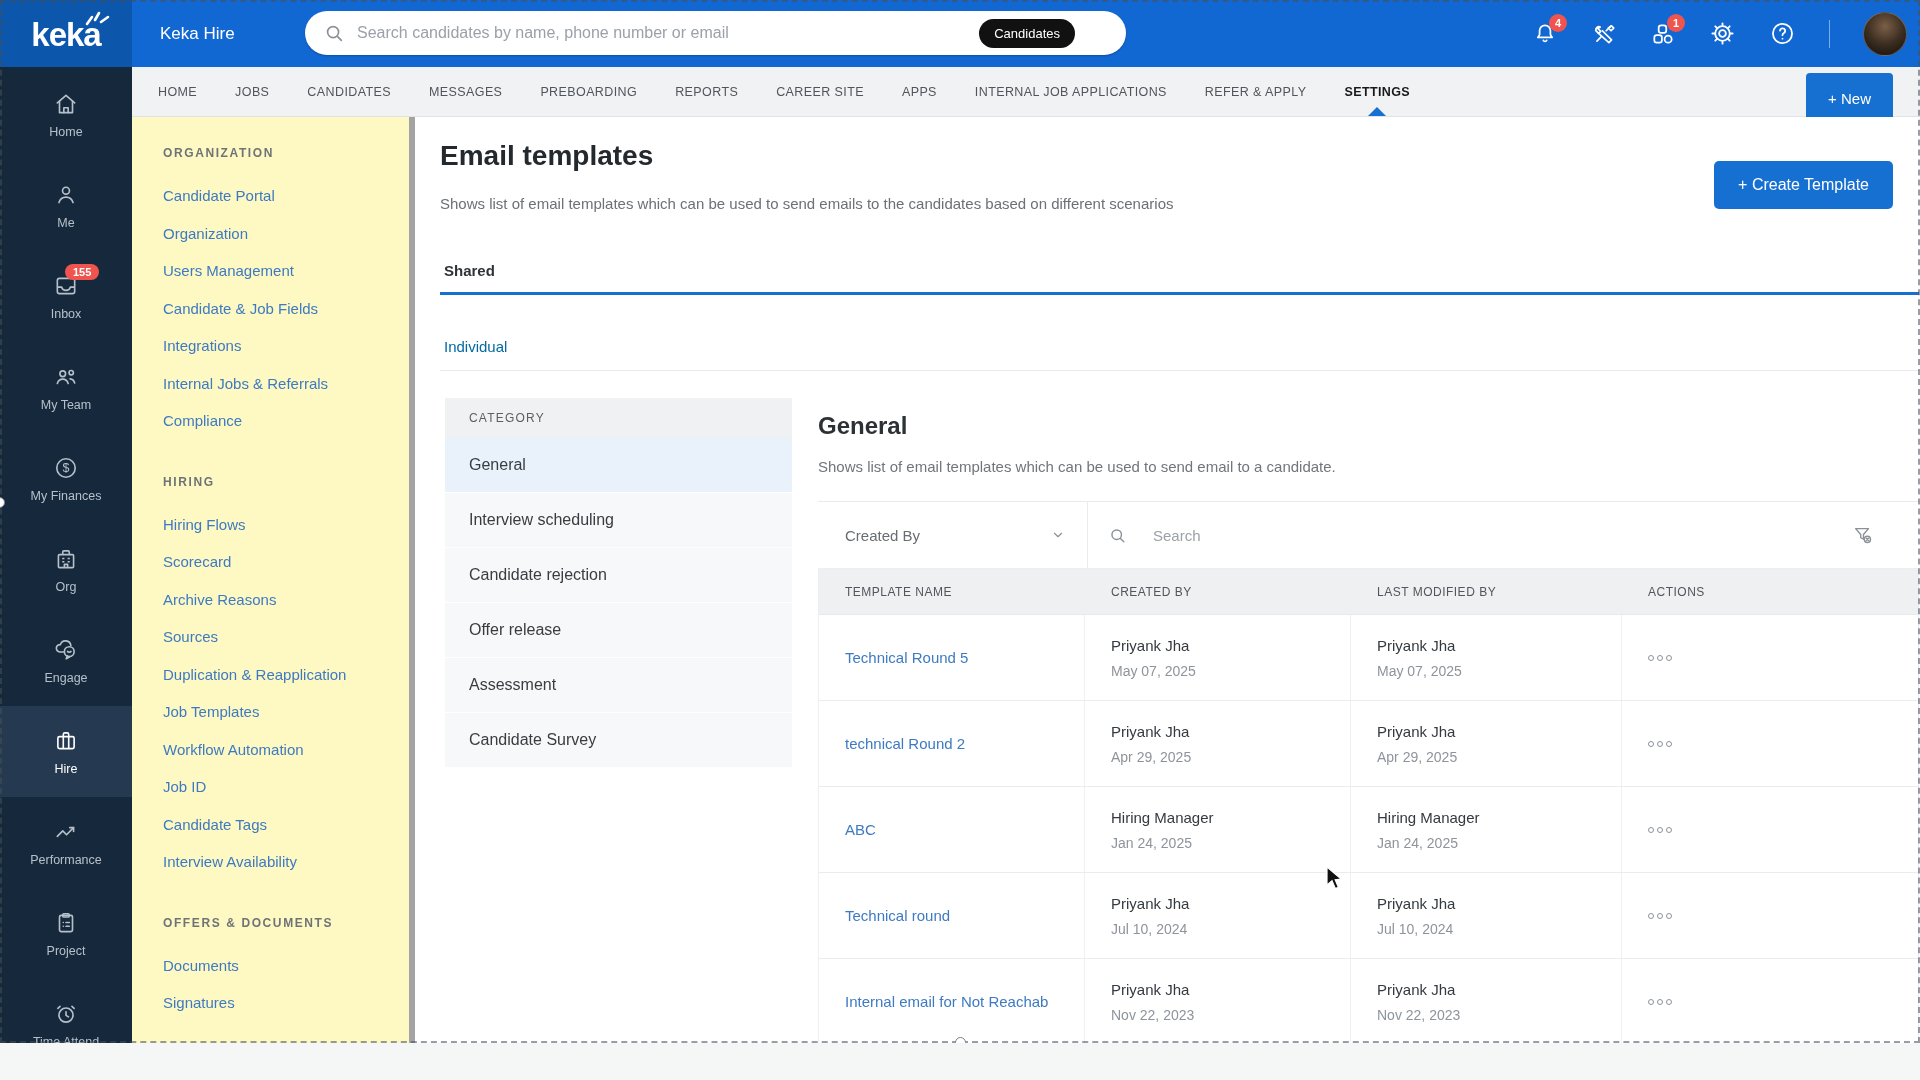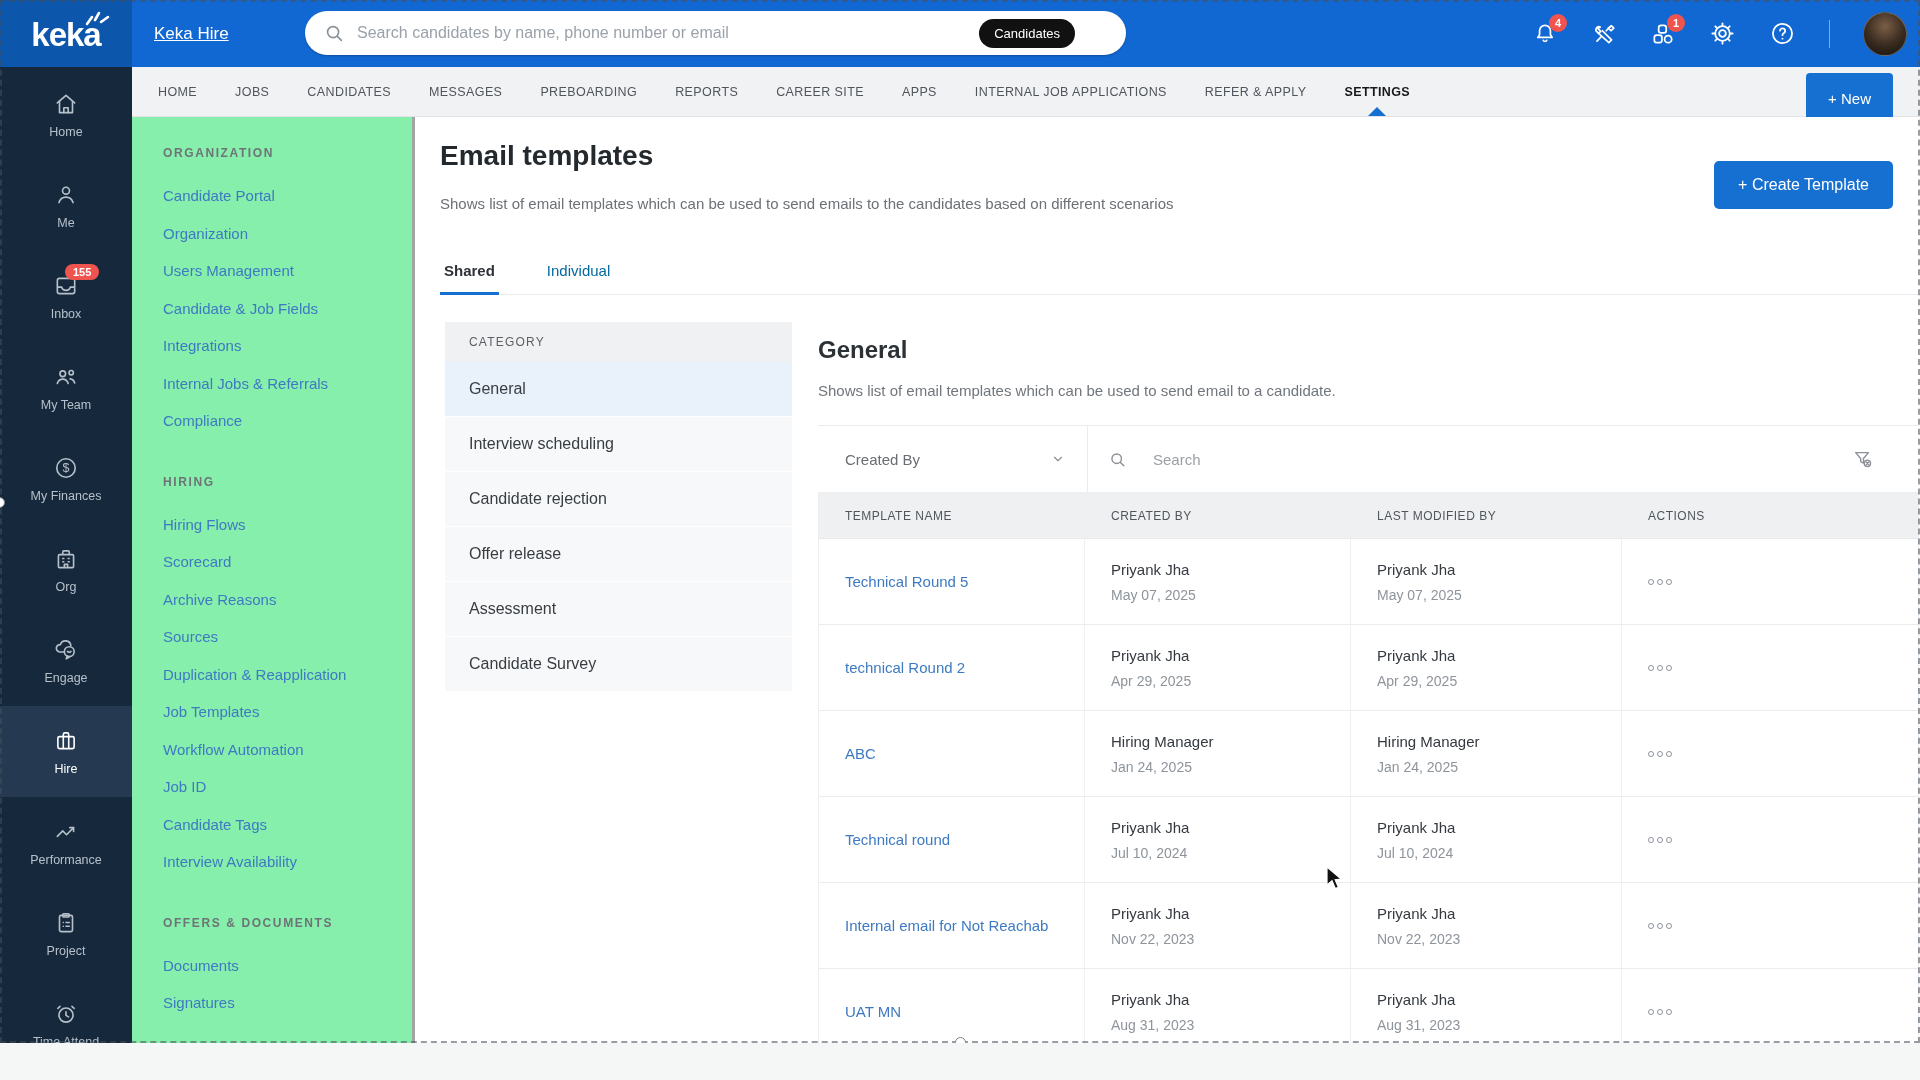--- a/index.html
+++ b/index.html
@@ -5,21 +5,21 @@
   * { margin:0; padding:0; box-sizing:border-box; }
   body { font-family:"Liberation Sans","DejaVu Sans",sans-serif; background:#e9eaeb; }
   .screen { position:relative; width:1920px; height:1080px; background:#f5f6f6; overflow:hidden; }
   .app { position:absolute; top:0; left:0; width:1920px; height:1043px; background:#fff; overflow:hidden; }
 
   
   .topbar { position:relative; height:67px; background:#1268d3; display:flex; align-items:center; }
   .logo-box { width:132px; height:67px; background:#0c56ab; display:flex; align-items:center; justify-content:center; position:relative; flex:0 0 132px; }
   .logo-text { color:#fff; font-size:33px; font-weight:bold; letter-spacing:-1px; margin-top:2px; }
   .logo-spark { position:absolute; top:10px; right:22px; }
-  .app-name { color:#fff; font-size:17px; margin-left:22px;text-decoration:underline; }
+  .app-name { color:#fff; font-size:17px; margin-left:28px; }
   .searchbar { position:absolute; left:305px; top:11px; width:821px; height:44px; background:#fff; border-radius:22px; display:flex; align-items:center; padding:0 51px 0 18px; box-shadow:0 1px 2px rgba(0,0,0,.25); }
   .searchbar svg { flex:0 0 auto; color:#8a9097; }
   .searchbar input { border:none; outline:none; flex:1; margin-left:12px; font-size:16px; color:#737373; font-family:inherit; background:transparent; }
   .searchbar input::placeholder { color:#9aa1a9; }
   .scope-pill { margin-left:auto; background:#111; color:#fff; font-size:13px; padding:7px 15px; border-radius:15px; white-space:nowrap; }
   .topbar-right { position:absolute; right:13px; top:0; height:67px; display:flex; align-items:center; gap:33px; }
   .tb-icon { position:relative; color:#fff; display:flex; align-items:center; }
   .tb-badge { position:absolute; top:-7px; right:-9px; background:#f0544f; color:#fff; font-size:11px; font-weight:bold; min-width:18px; height:18px; border-radius:9px; display:flex; align-items:center; justify-content:center; padding:0 4px; }
   .tb-divider { width:1px; height:28px; background:rgba(255,255,255,.45); }
   .avatar { width:44px; height:44px; border-radius:50%; background:radial-gradient(circle at 50% 32%, #7a5f47 0%, #3a2c20 52%, #120e0a 100%); border:1px solid rgba(255,255,255,.25); }
@@ -37,31 +37,31 @@
 
   
   .hnav { position:relative; height:50px; background:#f1f2f4; border-bottom:1px solid #e0e2e5; display:flex; align-items:center; padding-left:26px; gap:38px; flex:0 0 50px; }
   .hnav-item { font-size:12.5px; color:#50555b; letter-spacing:.4px; cursor:pointer; white-space:nowrap; }
   .hnav-item.active { color:#17191c; font-weight:bold; position:relative; }
   .hnav-item.active::after { content:''; position:absolute; left:50%; transform:translateX(-50%); bottom:-17px; width:0; height:0; border-left:9px solid transparent; border-right:9px solid transparent; border-bottom:9px solid #1670d2; }
   .new-btn { position:absolute; right:27px; top:6px; height:50px; background:#1670d2; color:#fff; font-size:15px; border:none; border-radius:4px; padding:0 22px; cursor:pointer; font-family:inherit; }
 
   
   .content-row { display:flex; height:926px; }
-  .settings-nav { flex:0 0 283px; background:#86efac; border-right:3px solid #a3a3a3; padding:28px 0 0 31px; overflow:hidden; }
+  .settings-nav { flex:0 0 283px; background:#fef9c3; border-right:6px solid #a3a3a3; padding:28px 0 0 31px; overflow:hidden; }
   .settings-section { margin-bottom:34px; }
   .settings-header { font-size:12px; color:#6e7377; font-weight:bold; letter-spacing:1.6px; line-height:16px; margin-bottom:16px; }
   .settings-item { font-size:15px; color:#3e7ac2; line-height:37.5px; cursor:pointer; white-space:nowrap; }
 
   
   .main { flex:1; position:relative; padding:22px 1px 0 25px; overflow:hidden; background:#fff; }
   .page-title { font-size:28px; font-weight:600; color:#24292e; line-height:34px; }
   .page-subtitle { font-size:15px; color:#6b7177; line-height:21px; margin-top:20px; }
   .create-btn { position:absolute; top:44px; right:27px; height:48px; background:#1670d2; color:#fff; font-size:16px; border:none; border-radius:5px; padding:0 24px; cursor:pointer; font-family:inherit; }
-  .tabs { display:flex; gap:44px; border-bottom:1px solid #e9ebed; margin-top:48px; }
+  .tabs { display:flex; gap:44px; border-bottom:1px solid #e9ebed; margin-top:48px;flex-direction:column; }
   .tab { font-size:15px; color:#0369a1; padding:0 4px 15px; position:relative; cursor:pointer; }
   .tab.active { color:#2f3338; font-weight:bold; }
   .tab.active::after { content:''; position:absolute; left:0; right:0; bottom:-1px; height:3px; background:#1670d2; }
 
   .panel-row { display:flex; margin-top:27px; }
 
   
   .category-panel { flex:0 0 347px; margin-left:5px; }
   .category-header { height:40px; background:#f0f1f2; display:flex; align-items:center; padding-left:24px; font-size:12px; color:#5b6064; letter-spacing:1.2px; }
   .category-item { height:55px; background:#f7f8f9; display:flex; align-items:center; padding-left:24px; font-size:16px; color:#383d42; border-bottom:1px solid #fff; cursor:pointer; }

